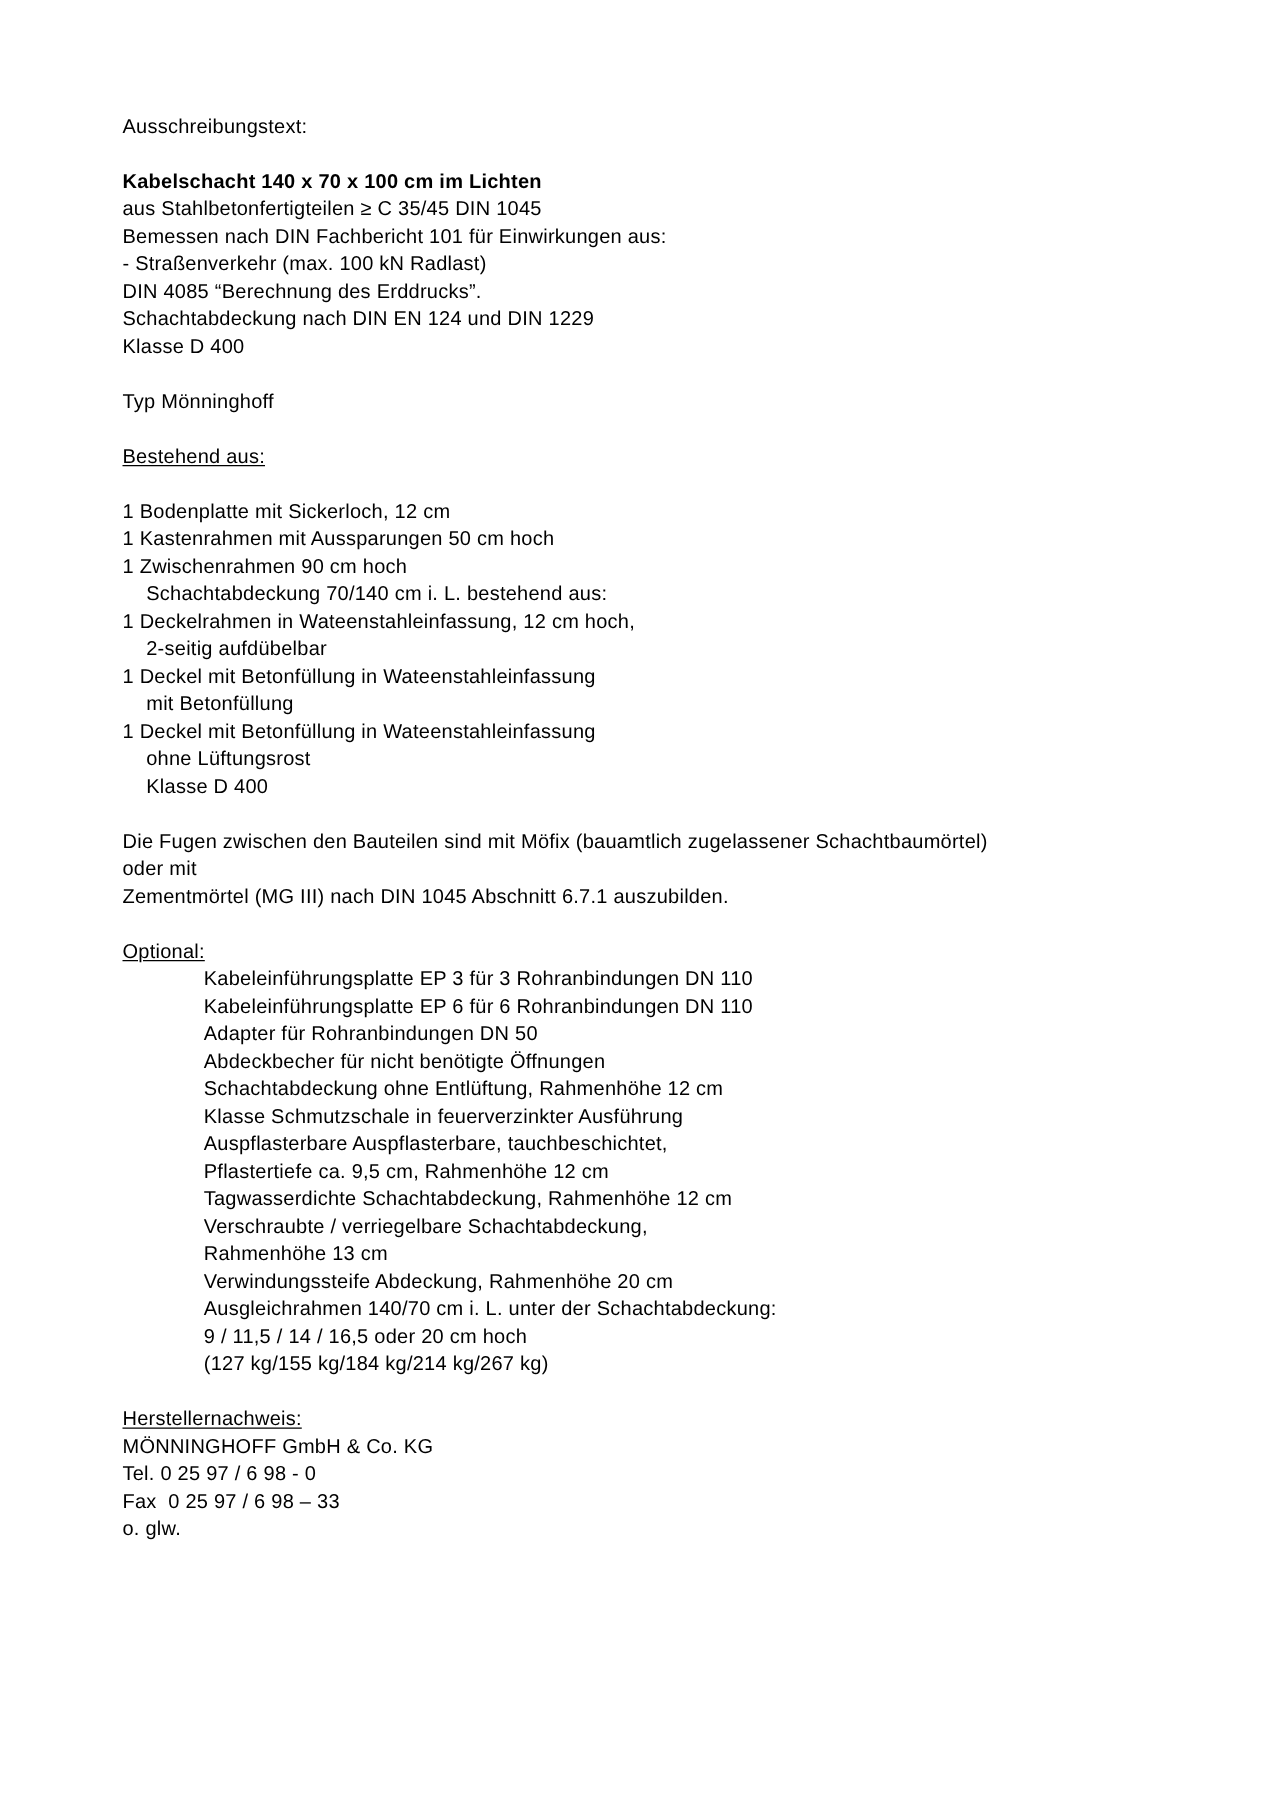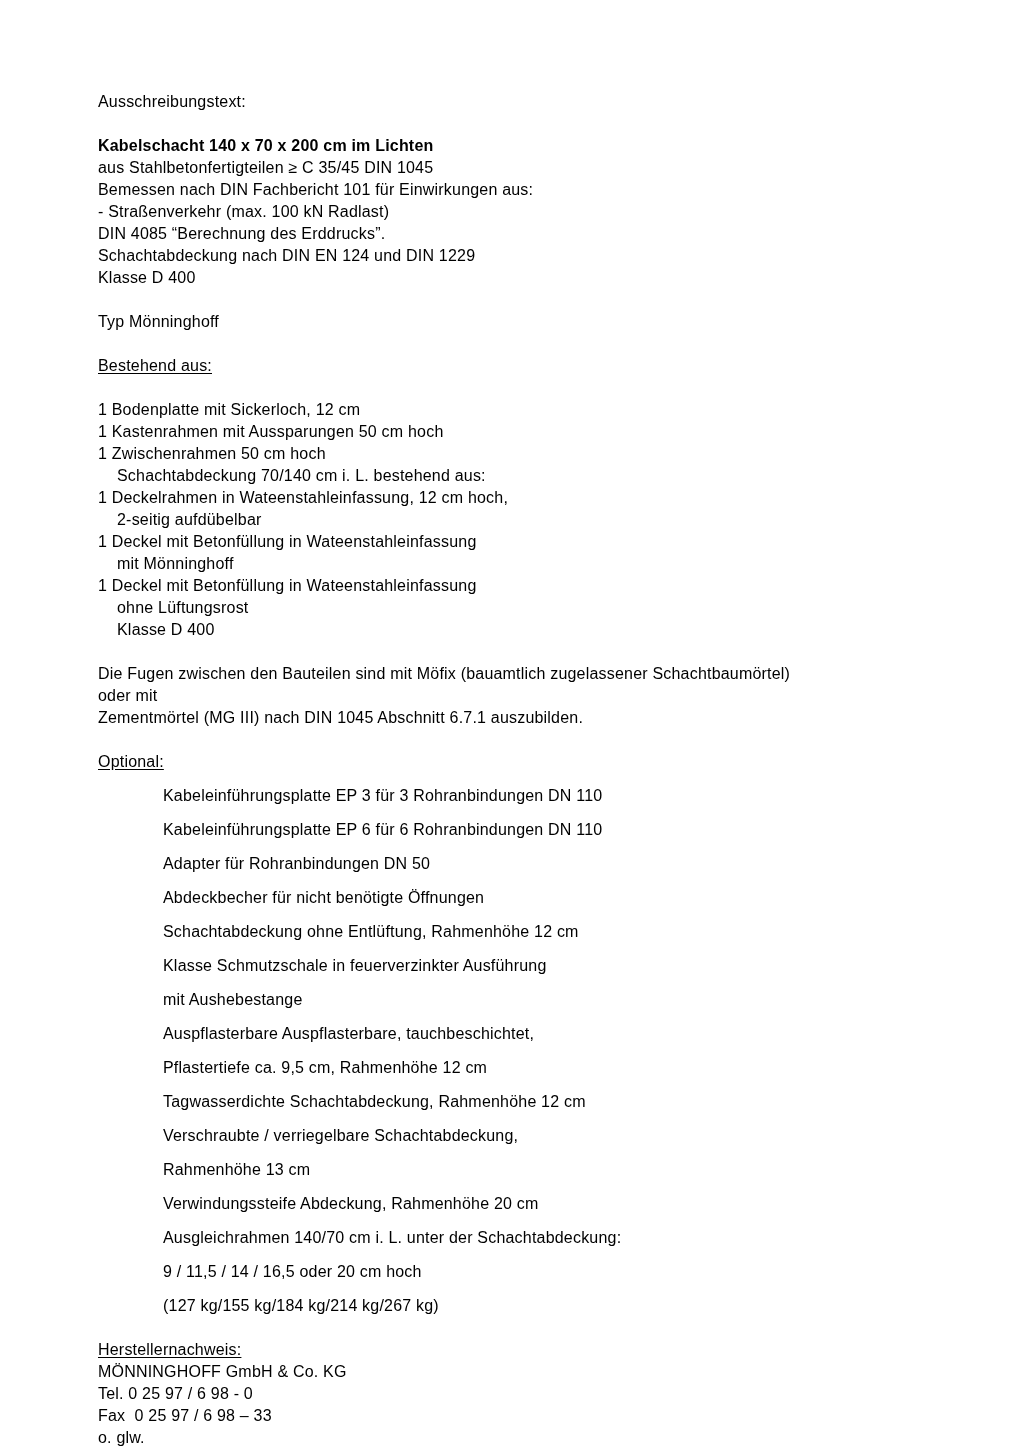--- a/index.html
+++ b/index.html
@@ -37,72 +37,70 @@
   .underline {
     text-decoration: underline;
     text-underline-offset: 2px;
     text-align: center;
   }
   .indent-1 {
     padding-left: 19px;
   }
   .opt-item {
     padding-left: 65px;
-    margin-top: 12px;
   }
 </style>
 </head>
 <body>
 
 <div class="page">
 
   <div class="line">Ausschreibungstext:</div>
   <div class="line blank"></div>
 
-  <div class="line bold">Kabelschacht 140 x 70 x 200 cm im Lichten</div>
+  <div class="line bold">Kabelschacht 140 x 70 x 100 cm im Lichten</div>
   <div class="line">aus Stahlbetonfertigteilen ≥ C 35/45 DIN 1045</div>
   <div class="line">Bemessen nach DIN Fachbericht 101 für Einwirkungen aus:</div>
   <div class="line">- Straßenverkehr (max. 100 kN Radlast)</div>
   <div class="line">DIN 4085 “Berechnung des Erddrucks”.</div>
   <div class="line">Schachtabdeckung nach DIN EN 124 und DIN 1229</div>
   <div class="line">Klasse D 400</div>
   <div class="line blank"></div>
 
   <div class="line">Typ Mönninghoff</div>
   <div class="line blank"></div>
 
   <div class="line"><span class="underline">Bestehend aus:</span></div>
   <div class="line blank"></div>
 
   <div class="line">1 Bodenplatte mit Sickerloch, 12 cm</div>
   <div class="line">1 Kastenrahmen mit Aussparungen 50 cm hoch</div>
-  <div class="line">1 Zwischenrahmen 50 cm hoch</div>
+  <div class="line">1 Zwischenrahmen 90 cm hoch</div>
   <div class="line indent-1">Schachtabdeckung 70/140 cm i. L. bestehend aus:</div>
   <div class="line">1 Deckelrahmen in Wateenstahleinfassung, 12 cm hoch,</div>
   <div class="line indent-1">2-seitig aufdübelbar</div>
   <div class="line">1 Deckel mit Betonfüllung in Wateenstahleinfassung</div>
-  <div class="line indent-1">mit Mönninghoff</div>
+  <div class="line indent-1">mit Betonfüllung</div>
   <div class="line">1 Deckel mit Betonfüllung in Wateenstahleinfassung</div>
   <div class="line indent-1">ohne Lüftungsrost</div>
   <div class="line indent-1">Klasse D 400</div>
   <div class="line blank"></div>
 
   <div class="line">Die Fugen zwischen den Bauteilen sind mit Möfix (bauamtlich zugelassener Schachtbaumörtel)</div>
   <div class="line">oder mit</div>
   <div class="line">Zementmörtel (MG III) nach DIN 1045 Abschnitt 6.7.1 auszubilden.</div>
   <div class="line blank"></div>
 
   <div class="line"><span class="underline">Optional:</span></div>
   <div class="line opt-item">Kabeleinführungsplatte EP 3 für 3 Rohranbindungen DN 110</div>
   <div class="line opt-item">Kabeleinführungsplatte EP 6 für 6 Rohranbindungen DN 110</div>
   <div class="line opt-item">Adapter für Rohranbindungen DN 50</div>
   <div class="line opt-item">Abdeckbecher für nicht benötigte Öffnungen</div>
   <div class="line opt-item">Schachtabdeckung ohne Entlüftung, Rahmenhöhe 12 cm</div>
   <div class="line opt-item">Klasse Schmutzschale in feuerverzinkter Ausführung</div>
-  <div class="line opt-item">mit Aushebestange</div>
   <div class="line opt-item">Auspflasterbare Auspflasterbare, tauchbeschichtet,</div>
   <div class="line opt-item">Pflastertiefe ca. 9,5 cm, Rahmenhöhe 12 cm</div>
   <div class="line opt-item">Tagwasserdichte Schachtabdeckung, Rahmenhöhe 12 cm</div>
   <div class="line opt-item">Verschraubte / verriegelbare Schachtabdeckung,</div>
   <div class="line opt-item">Rahmenhöhe 13 cm</div>
   <div class="line opt-item">Verwindungssteife Abdeckung, Rahmenhöhe 20 cm</div>
   <div class="line opt-item">Ausgleichrahmen 140/70 cm i. L. unter der Schachtabdeckung:</div>
   <div class="line opt-item">9 / 11,5 / 14 / 16,5 oder 20 cm hoch</div>
   <div class="line opt-item">(127 kg/155 kg/184 kg/214 kg/267 kg)</div>
   <div class="line blank"></div>

